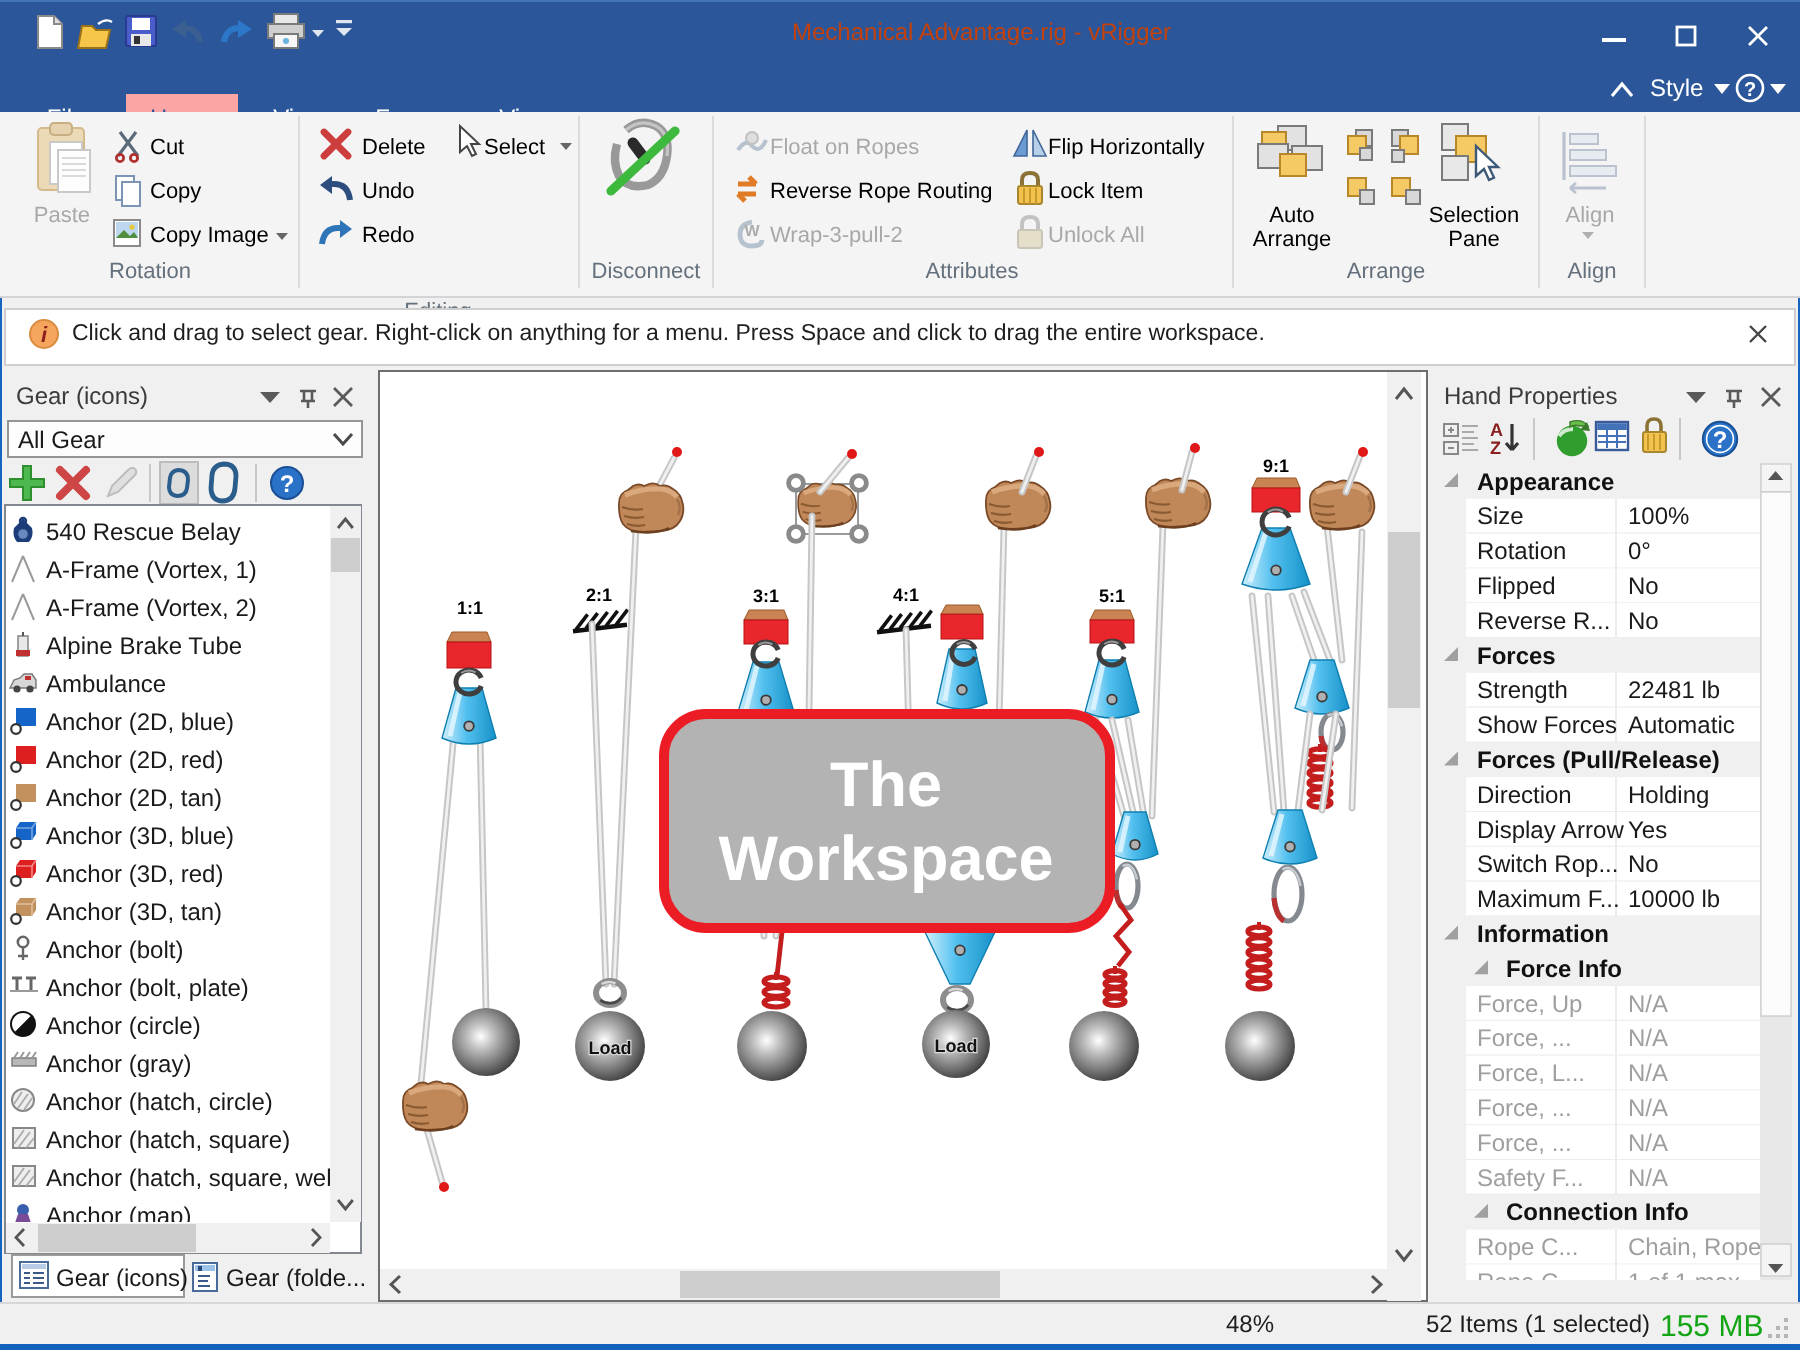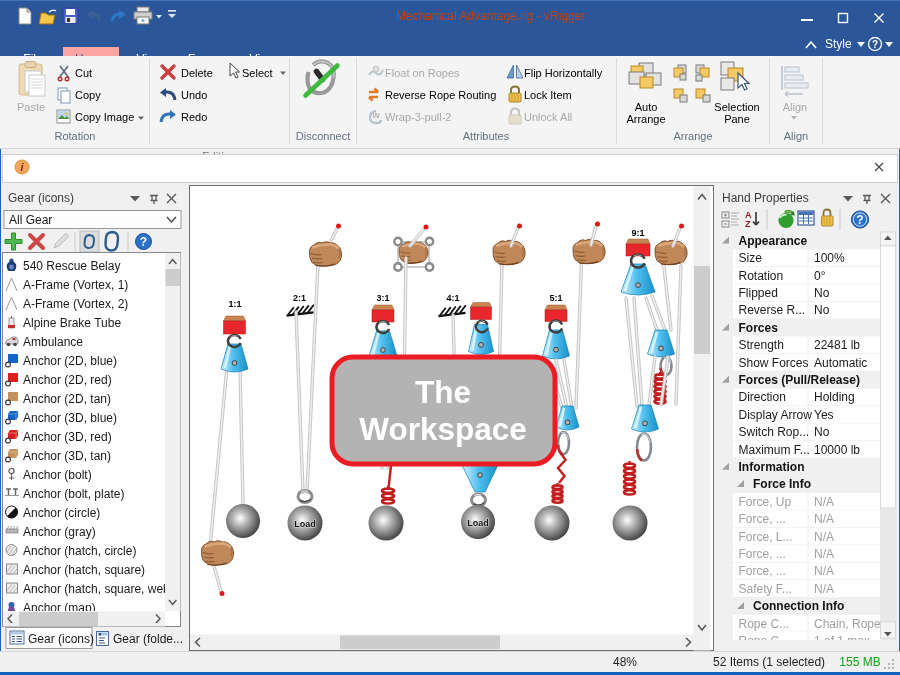--- a/index.html
+++ b/index.html
@@ -260,20 +260,21 @@
 </svg>
 </div>
 
 <div id="infobar"></div>
 <div class="abs" style="left:14px;top:158px;width:880px;height:22px;font-size:11.5px;color:#1e1e1e;">
 <svg class="abs" style="left:0;top:1px;" width="16" height="16">
       <circle cx="8" cy="8" r="7" fill="#f5a55c"></circle>
       <circle cx="8" cy="8" r="7" fill="none" stroke="#d98c3f" stroke-width="1"></circle>
       <text x="8" y="12" text-anchor="middle" font-size="11" font-weight="bold" fill="#8c1f1f" font-style="italic">i</text>
     </svg>
+<span class="abs" style="left:22px;top:3px;">Click and drag to select gear. Right-click on anything for a menu. Press Space and click to drag the entire workspace.</span>
 </div>
 <svg class="abs" style="left:872px;top:160px;" width="14" height="14">
     <path d="M3 3 L11 11 M11 3 L3 11" stroke="#444" stroke-width="1.2"></path>
   </svg>
 
 <div id="leftpanel"></div>
 <div id="leftpanelcontent" class="abs" style="left:0;top:183px;width:172px;height:468px;">
 <svg width="188" height="468" font-family="Liberation Sans, sans-serif">
 <text x="8" y="19" font-size="12" fill="#3b3b3b">Gear (icons)</text>
 <path d="M130 13 L135 18.5 L140 13 Z" fill="#5a5a5a"></path>
@@ -896,21 +897,21 @@
 <path d="M170 57 L173.8 52.5 L177.6 57 Z" fill="#555"></path>
 <rect x="166.5" y="63" width="15" height="262" fill="#fcfcfc" stroke="#c8c8c8" stroke-width="0.6"></rect>
 <rect x="166.5" y="439" width="15" height="16" fill="#f4f4f4" stroke="#c8c8c8" stroke-width="0.6"></rect>
 <path d="M170 449 L173.8 453.5 L177.6 449 Z" fill="#555"></path>
 </svg>
 </div>
 
 <div id="statusbar"></div>
 <div class="abs" style="left:577px;top:655px;width:60px;font-size:12px;color:#1e1e1e;text-align:right;">48%</div>
 <div class="abs" style="left:713px;top:655px;width:160px;font-size:12px;color:#1e1e1e;">52 Items (1 selected)</div>
-<div class="abs" style="left:830px;top:655px;width:60px;font-size:12px;color:#14a514;text-align:center;">155 MB</div>
+<div class="abs" style="left:830px;top:655px;width:60px;font-size:15px;color:#14a514;text-align:left;">155 MB</div>
 <svg class="abs" style="left:884px;top:659px;" width="12" height="12">
     <g fill="#b5b5b5">
       <rect x="8" y="0" width="2" height="2"></rect>
       <rect x="4" y="4" width="2" height="2"></rect>
       <rect x="8" y="4" width="2" height="2"></rect>
       <rect x="0" y="8" width="2" height="2"></rect>
       <rect x="4" y="8" width="2" height="2"></rect>
       <rect x="8" y="8" width="2" height="2"></rect>
     </g>
   </svg>

